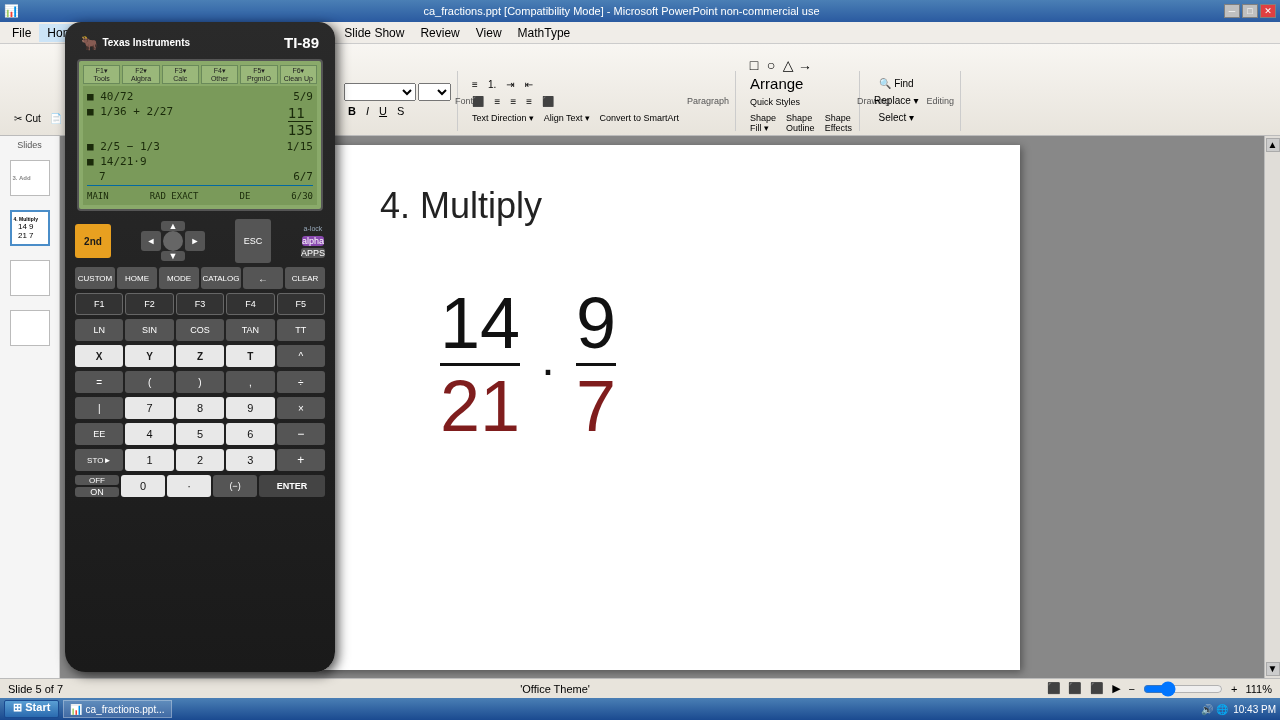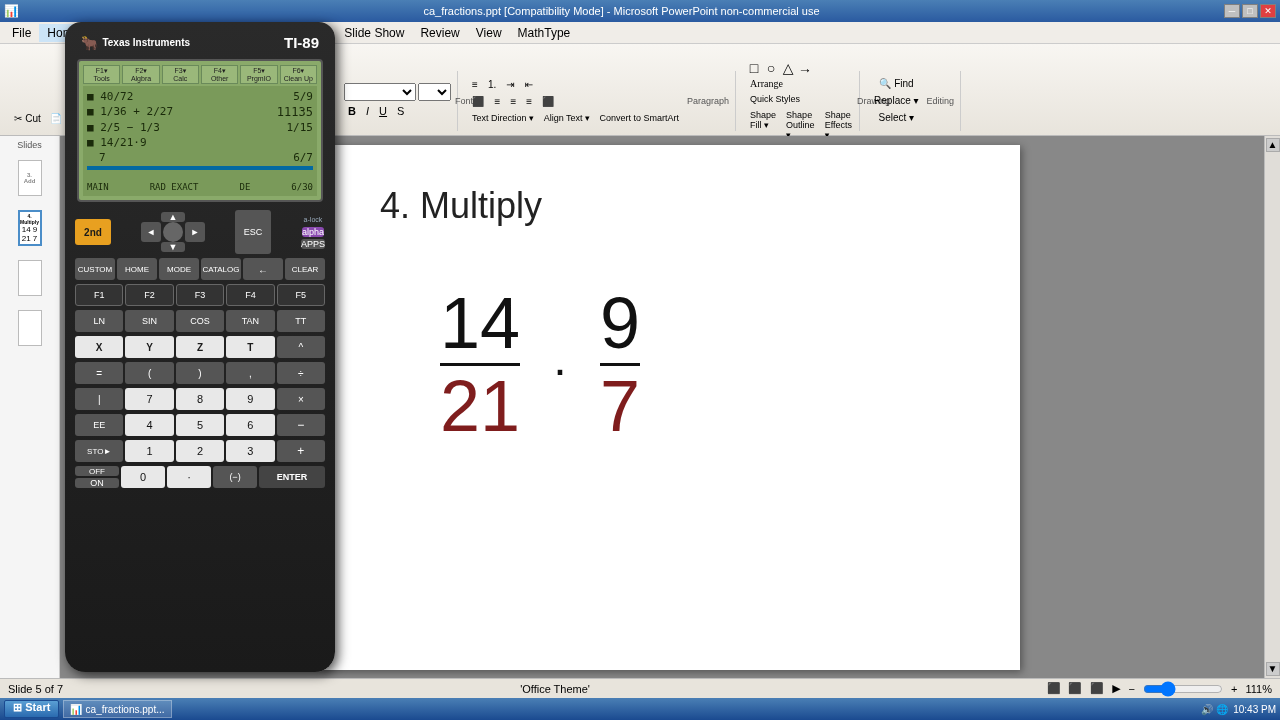--- a/index.html
+++ b/index.html
@@ -90,28 +90,27 @@
       background: #f5f5f5;
       border-right: 1px solid #ccc;
       overflow-y: auto;
       display: flex;
       flex-direction: column;
       align-items: center;
       padding: 4px;
       gap: 6px;
     }
     .slide-thumb {
-      width: 24px;
+      width: 40px;
       height: 36px;
       background: white;
       border: 1px solid #bbb;
       font-size: 8px;
       display: flex;
       align-items: center;
-      justify-content: center;
       cursor: pointer;
       position: relative;
     }
     .slide-thumb.active { border: 2px solid #4a8dc8; }
 
     
     .canvas-area {
       flex: 1;
       background: #888;
       display: flex;
@@ -133,21 +132,21 @@
     }
     .slide-title {
       font-size: 36px;
       font-weight: normal;
       color: #222;
       margin-bottom: 40px;
     }
     .fraction-expression {
       display: flex;
       align-items: center;
-      gap: 32px;
+      gap: 20px;
       margin-left: 60px;
       margin-top: 20px;
     }
     .fraction {
       display: flex;
       flex-direction: column;
       align-items: center;
     }
     .fraction-num {
       font-size: 72px;
@@ -275,22 +274,22 @@
     .calc-screen-row {
       display: flex;
       justify-content: space-between;
       margin-bottom: 2px;
     }
     .calc-screen-status {
       display: flex;
       justify-content: space-between;
       font-size: 9px;
       color: #1a2a0a;
-      border-top: 4px solid #0369a1;
-      padding-top: 12px;
+      border-top: 1px solid #0369a1;
+      padding-top: 5px;
       margin-top: 2px;
     }
 
     
     .calc-buttons {
       padding: 4px 2px;
     }
     .calc-row {
       display: flex;
       justify-content: space-between;
@@ -418,21 +417,21 @@
       <div class="ribbon-group-label">Paragraph</div>
     </div>
 
     <div class="ribbon-group" style="width:120px;">
       <div style="display:flex;flex-direction:column;gap:2px;width:100%;">
         <div style="display:flex;gap:1px;flex-wrap:wrap;width:90px;">
           <div class="ribbon-btn" style="font-size:14px;width:16px;height:16px;padding:1px;">□</div>
           <div class="ribbon-btn" style="font-size:14px;width:16px;height:16px;padding:1px;">○</div>
           <div class="ribbon-btn" style="font-size:14px;width:16px;height:16px;padding:1px;">△</div>
           <div class="ribbon-btn" style="font-size:14px;width:16px;height:16px;padding:1px;">→</div>
-          <div class="ribbon-btn" style="font-size:10px;font-family:Liberation Serif, serif;">Arrange</div>
+          <div class="ribbon-btn" style="font-size:15px;">Arrange</div>
           <div class="ribbon-btn" style="font-size:9px;">Quick Styles</div>
         </div>
         <div style="display:flex;gap:2px;">
           <div class="ribbon-btn" style="font-size:9px;">Shape Fill ▾</div>
           <div class="ribbon-btn" style="font-size:9px;">Shape Outline ▾</div>
           <div class="ribbon-btn" style="font-size:9px;">Shape Effects ▾</div>
         </div>
       </div>
       <div class="ribbon-group-label">Drawing</div>
     </div>
@@ -544,21 +543,21 @@
         <div class="calc-fkey">F5▾<br>PrgmIO</div>
         <div class="calc-fkey">F6▾<br>Clean Up</div>
       </div>
       <div class="calc-screen-content">
         <div class="calc-screen-row">
           <span>■ 40/72</span>
           <span>5/9</span>
         </div>
         <div class="calc-screen-row">
           <span>■ 1/36 + 2/27</span>
-          <div style="display:flex;flex-direction:row;align-items:flex-start;font-size:12px;">
+          <div style="display:flex;flex-direction:column;align-items:flex-start;font-size:14px;">
             <span>11</span>
             <div style="border-top:1px solid #1a2a0a;width:100%;"></div>
             <span>135</span>
           </div>
         </div>
         <div class="calc-screen-row">
           <span>■ 2/5 − 1/3</span>
           <span>1/15</span>
         </div>
         <div class="calc-screen-row">
@@ -574,21 +573,21 @@
           <span>RAD EXACT</span>
           <span>DE</span>
           <span>6/30</span>
         </div>
       </div>
     </div>
 
     <div class="calc-buttons">
 
       <div class="calc-row" style="align-items:center;">
-        <div class="calc-btn calc-btn-yellow" style="max-width:36px;height:26px;">2nd</div>
+        <div class="calc-btn calc-btn-yellow" style="max-width:36px;height:34px;">2nd</div>
         <div style="display:flex;flex-direction:column;align-items:center;gap:0;">
           <div class="calc-btn calc-btn-gray" style="width:24px;height:20px;">▲</div>
           <div style="display:flex;gap:2px;">
             <div class="calc-btn calc-btn-gray" style="width:20px;height:20px;">◄</div>
             <div class="calc-btn calc-btn-dark" style="width:20px;height:20px;border-radius:50%;background:#666;"></div>
             <div class="calc-btn calc-btn-gray" style="width:20px;height:20px;">►</div>
           </div>
           <div class="calc-btn calc-btn-gray" style="width:24px;height:20px;">▼</div>
         </div>
         <div class="calc-btn calc-btn-gray" style="max-width:36px;height:44px;">ESC</div>

